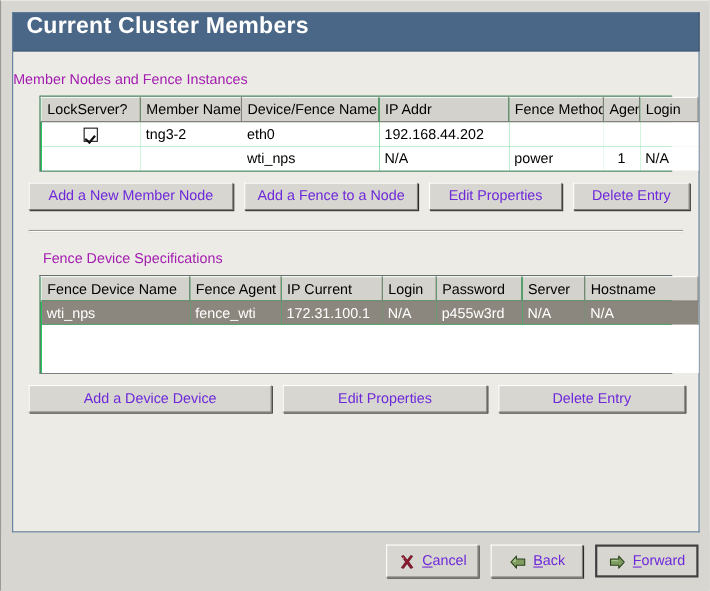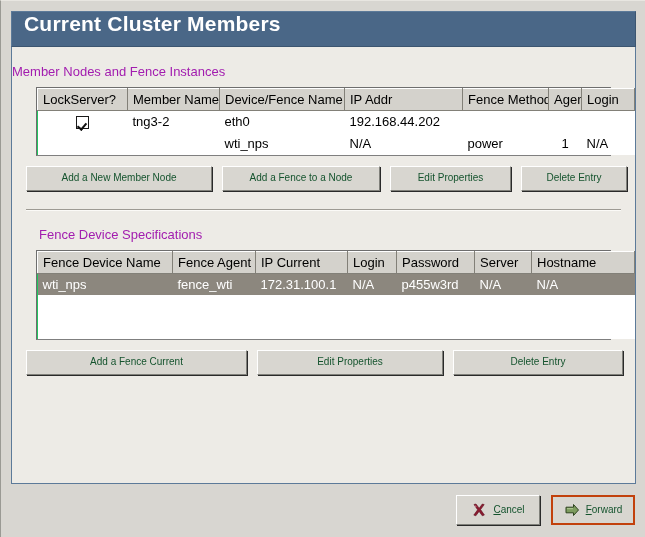--- a/index.html
+++ b/index.html
@@ -152,22 +152,22 @@
   
   .btn {
     background: #d8d6d0;
     border: 1px solid;
     border-top-color: #ffffff;
     border-left-color: #ffffff;
     border-right-color: #80807a;
     border-bottom-color: #80807a;
     box-shadow: 1px 1px 0 0 #2a2a2a;
     font-family: "Liberation Sans", sans-serif;
-    font-size: 10px;
-    color: #14532d;
+    font-size: 13px;
+    color: #6d28d9;
     height: 25px;
     line-height: 22px;
     text-align: center;
     box-sizing: border-box;
     padding: 0 6px;
     cursor: default;
     white-space: nowrap;
     overflow: hidden;
   }
 
@@ -208,21 +208,21 @@
     height: 30px;
     line-height: 26px;
     min-width: 84px;
     display: flex;
     align-items: center;
     justify-content: center;
     gap: 6px;
     padding: 0 10px;
   }
   .btn-action.focused {
-    border: 2px solid #c2410c;
+    border: 2px solid #404040;
     box-shadow: none;
   }
   .btn-action .lbl u { text-underline-offset: 1px; }
   .ico { width: 16px; height: 16px; display: inline-block; flex: 0 0 auto; }
 </style>
 </head>
 <body>
 
 <div id="app">
 
@@ -325,40 +325,49 @@
             <td>N/A</td>
           </tr>
           <tr class="filler-rows">
             <td colspan="7" style="height:44px;background:#ffffff;"></td>
           </tr>
         </tbody>
       </table>
     </div>
 
     <div class="btn-row">
-      <div class="btn" style="width:221px">Add a Fence Current</div>
+      <div class="btn" style="width:221px">Add a Device Device</div>
       <div class="btn" style="width:186px">Edit Properties</div>
       <div class="btn" style="width:170px">Delete Entry</div>
     </div>
 
   </div>
 
   <div class="footer">
     <div class="footer-inner">
 
       <div class="btn btn-action">
         <span class="ico">
           <svg width="16" height="16" viewBox="0 0 16 16">
             <path d="M3 2.5 L5 2 L8.2 6.2 L11.3 2 L13.2 2.6 L9.6 7.6 L13.4 13 L11.3 13.8 L8.1 9.4 L4.8 13.8 L2.8 13.1 L6.6 7.8 Z" fill="#8b1a30" stroke="#5e0f1f" stroke-width="0.6"></path>
             <path d="M4 3 L5.6 4.4 L4.6 5.2 Z" fill="#d4889a"></path>
           </svg>
         </span>
         <span class="lbl"><u>C</u><span>ancel</span></span>
       </div>
 
+      <div class="btn btn-action">
+        <span class="ico">
+          <svg width="16" height="16" viewBox="0 0 16 16">
+            <path d="M6.5 2.5 L1.5 8 L6.5 13.5 L6.5 10.8 L14 10.8 L14 5.2 L6.5 5.2 Z" fill="#7d9c5e" stroke="#2f4520" stroke-width="1" stroke-linejoin="round"></path>
+            <path d="M6 3.8 L2.8 8 L6 8 Z" fill="#a9c38c"></path>
+          </svg>
+        </span>
+        <span class="lbl"><u>B</u><span>ack</span></span>
+      </div>
 
       <div class="btn btn-action focused">
         <span class="ico">
           <svg width="16" height="16" viewBox="0 0 16 16">
             <path d="M9.5 2.5 L14.5 8 L9.5 13.5 L9.5 10.8 L2 10.8 L2 5.2 L9.5 5.2 Z" fill="#7d9c5e" stroke="#2f4520" stroke-width="1" stroke-linejoin="round"></path>
             <path d="M3 6 L9 6 L9 7.2 L3 7.2 Z" fill="#a9c38c"></path>
           </svg>
         </span>
         <span class="lbl"><u>F</u><span>orward</span></span>
       </div>

